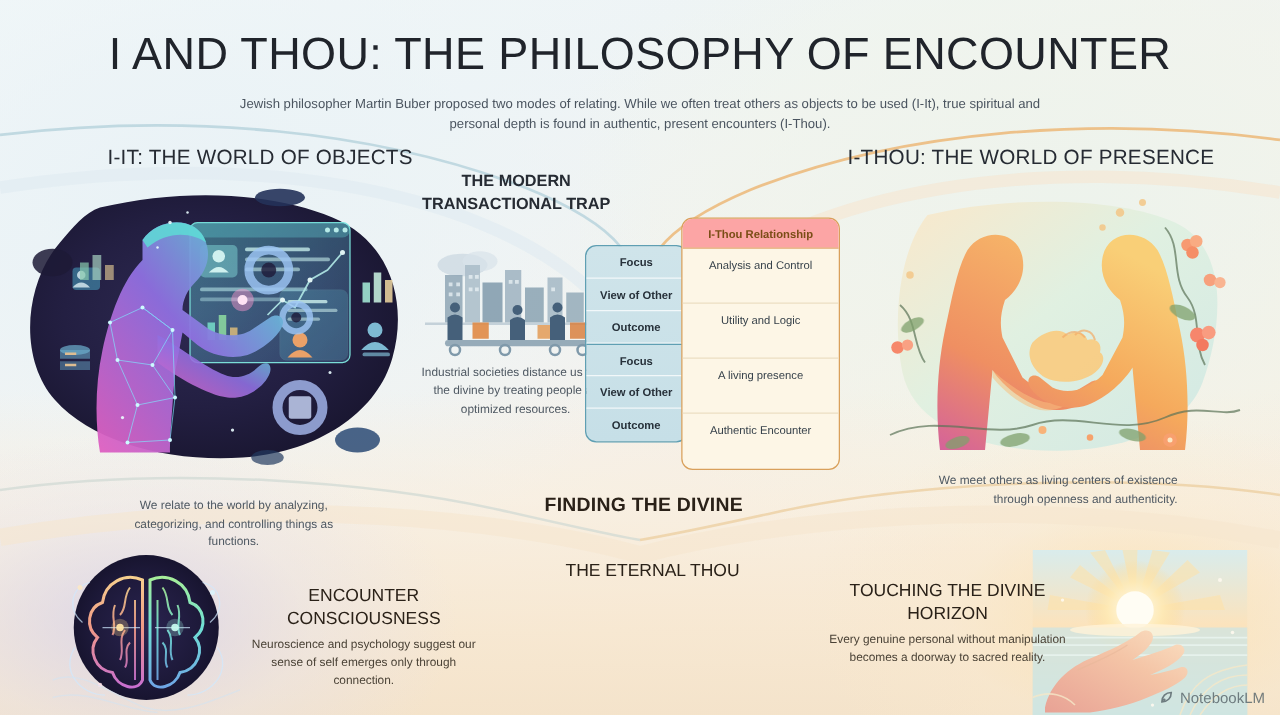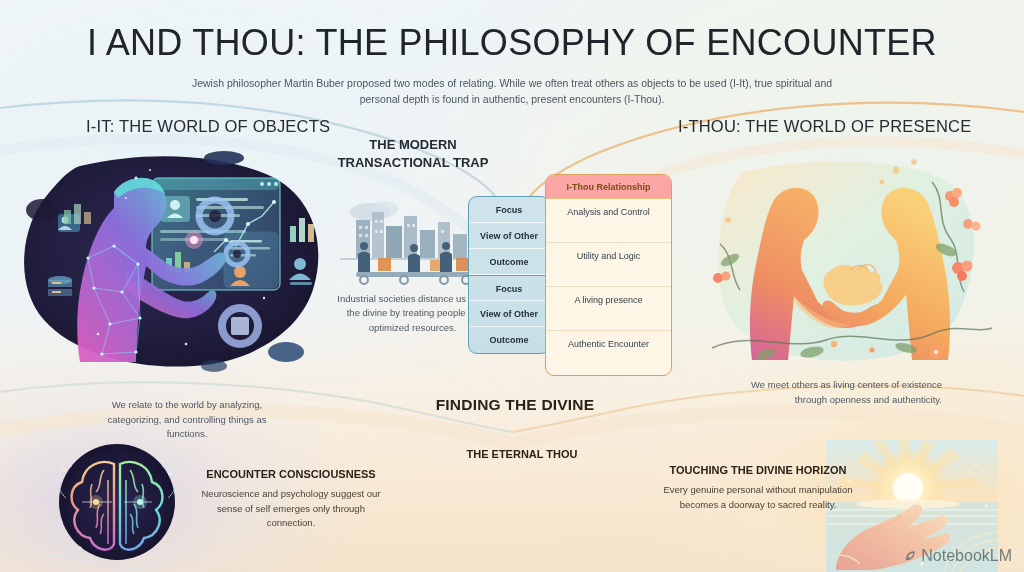--- a/index.html
+++ b/index.html
@@ -118,38 +118,38 @@
     font-size: 9.5px; line-height: 1.55; color: #4e5862;
   }
 
   
   .divine-head {
     position: absolute; left: 400px; top: 396px; width: 230px; text-align: center; z-index: 25;
     font-size: 15.5px; font-weight: bold; color: #2a2118; letter-spacing: 0.2px;
   }
   .bcol { position: absolute; z-index: 25; text-align: center; }
   .bcol .bh {
-    font-size: 11px; font-weight: bold; line-height: 1.3; color: #2a2118;
+    font-size: 14px; font-weight: normal; line-height: 1.3; color: #2a2118;
   }
   .bcol .bp {
     margin-top: 6px; font-size: 9.5px; line-height: 1.5; color: #4a4236;
   }
   #b-left   { left: 196px; top: 467px; width: 190px; }
   #b-mid    { left: 432px; top: 447px; width: 180px; }
   #b-right  { left: 660px; top: 463px; width: 196px; }
 
   
   .brain-illus { position: absolute; left: 42px; top: 440px; width: 150px; height: 132px; z-index: 10; }
   .hand-illus  { position: absolute; left: 826px; top: 440px; width: 172px; height: 132px; z-index: 10; }
 
   
   .watermark {
     position: absolute; right: 12px; bottom: 7px; z-index: 40;
     display: flex; align-items: center; gap: 4px;
-    font-size: 16px; color: #5d6a6f; opacity: 0.85;
+    font-size: 12px; color: #5d6a6f; opacity: 0.85;
   }
 </style>
 </head>
 <body>
 
 <div id="poster">
 
   <div class="bg-left"></div>
   <div class="bg-right"></div>
   <div class="bg-bottom"></div>

